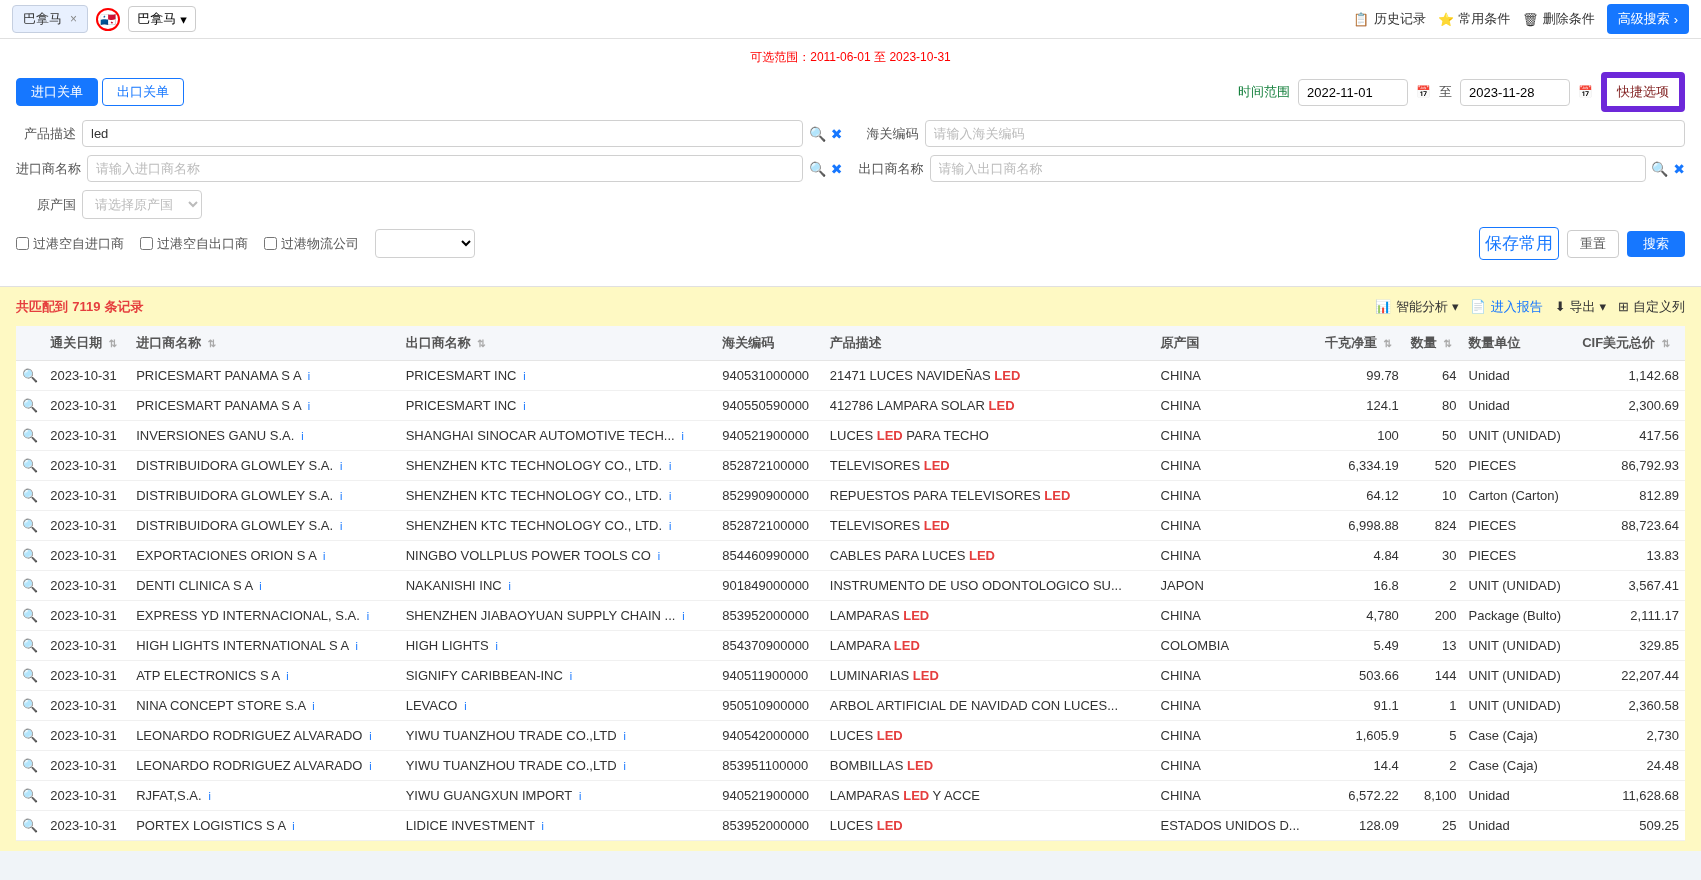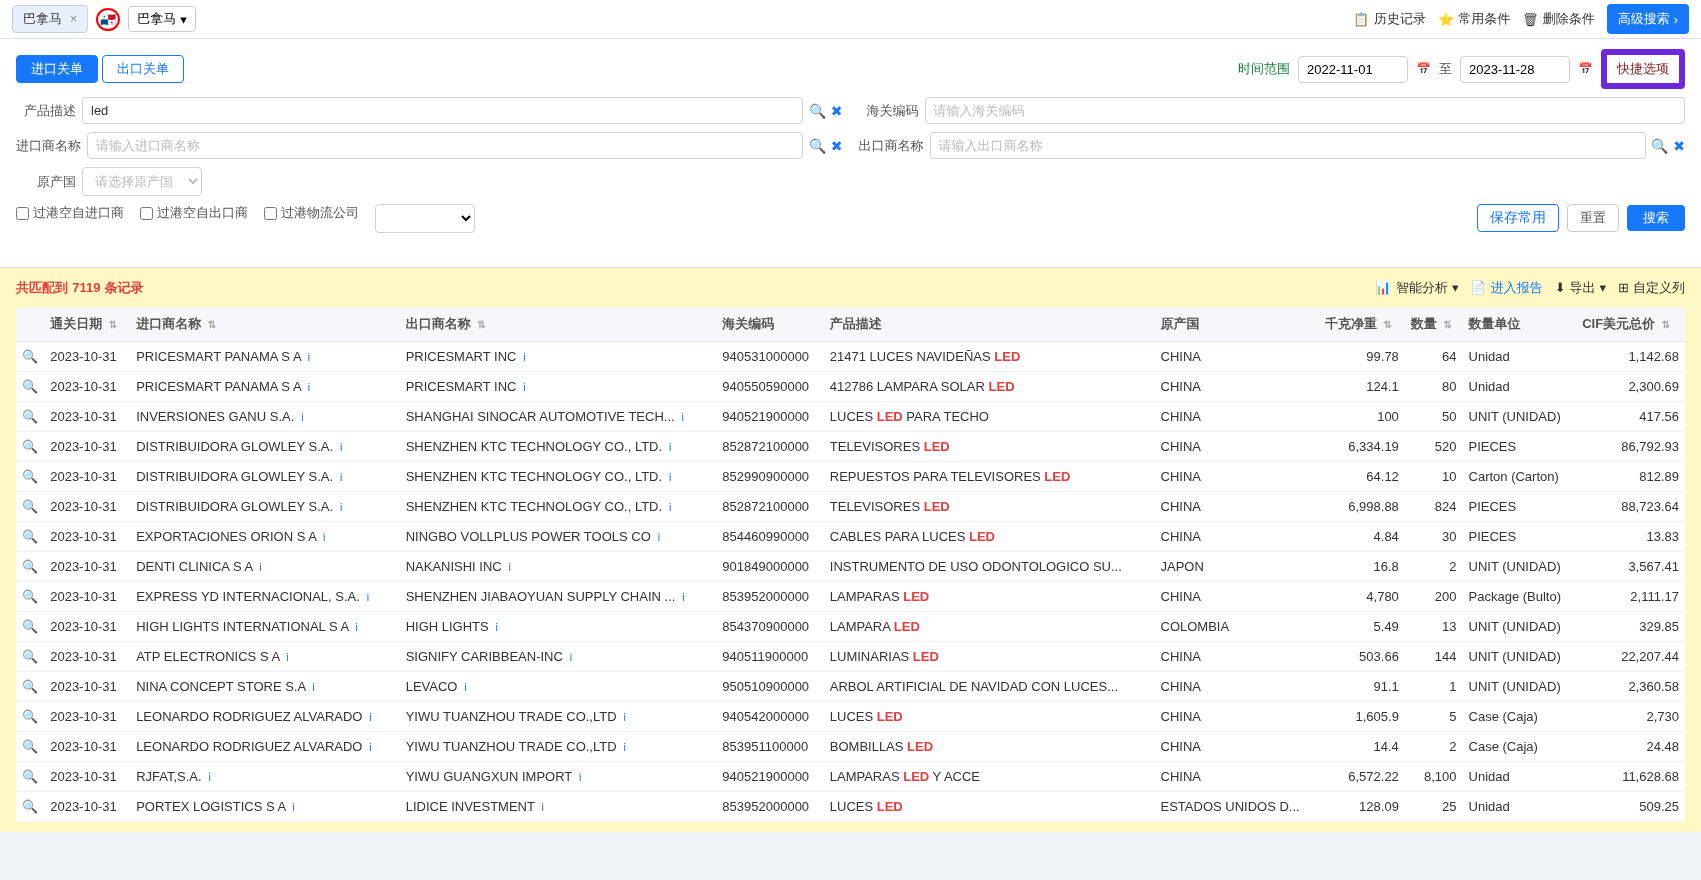--- a/index.html
+++ b/index.html
@@ -31,21 +31,21 @@
     .tab-btn.active { background: #1677ff; color: #fff; }
 
     .input-icons { display: flex; align-items: center; gap: 4px; }
     .icon-btn-sm { cursor: pointer; color: #1677ff; font-size: 14px; }
 
     .checkbox-row { display: flex; align-items: center; gap: 16px; flex-wrap: wrap; }
     .checkbox-label { display: flex; align-items: center; gap: 4px; cursor: pointer; font-size: 13px; color: #555; }
     .checkbox-label input { cursor: pointer; }
 
     .action-row-right { display: flex; align-items: center; gap: 8px; margin-left: auto; }
-    .btn-save { border: 1px solid #1677ff; color: #1677ff; background: #fff; border-radius: 4px; padding: 4px 12px; cursor: pointer; font-size: 14px; }
+    .btn-save { border: 1px solid #1677ff; color: #1677ff; background: #fff; border-radius: 4px; padding: 4px 5px; cursor: pointer; font-size: 17px; }
     .btn-reset { border: 1px solid #ccc; color: #555; background: #fff; border-radius: 4px; padding: 4px 12px; cursor: pointer; font-size: 13px; }
     .btn-search { background: #1677ff; color: #fff; border: none; border-radius: 4px; padding: 4px 16px; cursor: pointer; font-size: 13px; }
 
     .results-section { padding: 10px 16px; background: #fef9c3; }
     .results-header { display: flex; align-items: center; justify-content: space-between; margin-bottom: 10px; }
     .results-count { font-size: 15px; color: #333; }
     .results-count span { color: #e53e3e; font-weight: bold; }
     .results-actions { display: flex; align-items: center; gap: 12px; font-size: 13px; }
     .results-action-btn { display: flex; align-items: center; gap: 4px; cursor: pointer; color: #333; border: none; background: none; font-size: 13px; }
     .results-action-btn.highlight { color: #1677ff; }
@@ -58,21 +58,21 @@
     .highlight-led { color: #e53e3e; font-weight: bold; }
     .search-row-icon { color: #1677ff; cursor: pointer; font-size: 13px; }
     .info-icon { color: #1677ff; font-size: 11px; cursor: pointer; margin-left: 3px; }
 
     .select-dropdown { border: 1px solid #d0d0d0; border-radius: 4px; padding: 5px 8px; font-size: 13px; background: #fff; cursor: pointer; }
 
     .quick-option-btn { border: 6px solid #6d28d9; border-radius: 4px; padding: 5px 10px; font-size: 13px; background: #fff; cursor: pointer; color: #7f1d1d; }
 
     .origin-select { border: 1px solid #d0d0d0; border-radius: 4px; padding: 5px 8px; font-size: 13px; background: #fff; min-width: 120px; cursor: pointer; color: #bbb; }
 
-    .row-divider { display: flex; align-items: flex-start; gap: 16px; margin-bottom: 24px; }
+    .row-divider { display: flex; align-items: center; gap: 16px; margin-bottom: 16px; }
 
     .cal-icon { color: #aaa; font-size: 12px; cursor: pointer; }
   </style>
 </head>
 <body>
 
 <div class="top-bar">
   <div class="tab-item">
     <span>巴拿马</span>
     <span class="close-x">×</span>
@@ -102,20 +102,21 @@
     </div>
     <button class="advanced-btn">
       <span>高级搜索</span>
       <span>›</span>
     </button>
   </div>
 </div>
 
 <div class="search-panel">
 
+  <div class="date-range-hint">可选范围：2011-06-01 至 2023-10-31</div>
 
   <div class="form-row" style="align-items:center; margin-bottom:8px;">
     <div class="tabs-row">
       <button class="tab-btn active">进口关单</button>
       <button class="tab-btn">出口关单</button>
     </div>
     <div style="flex:1;"></div>
     <div style="display:flex; align-items:center; gap:8px;">
       <span style="color:#15803d;">时间范围</span>
       <input class="date-input" value="2022-11-01" type="text" style="">

